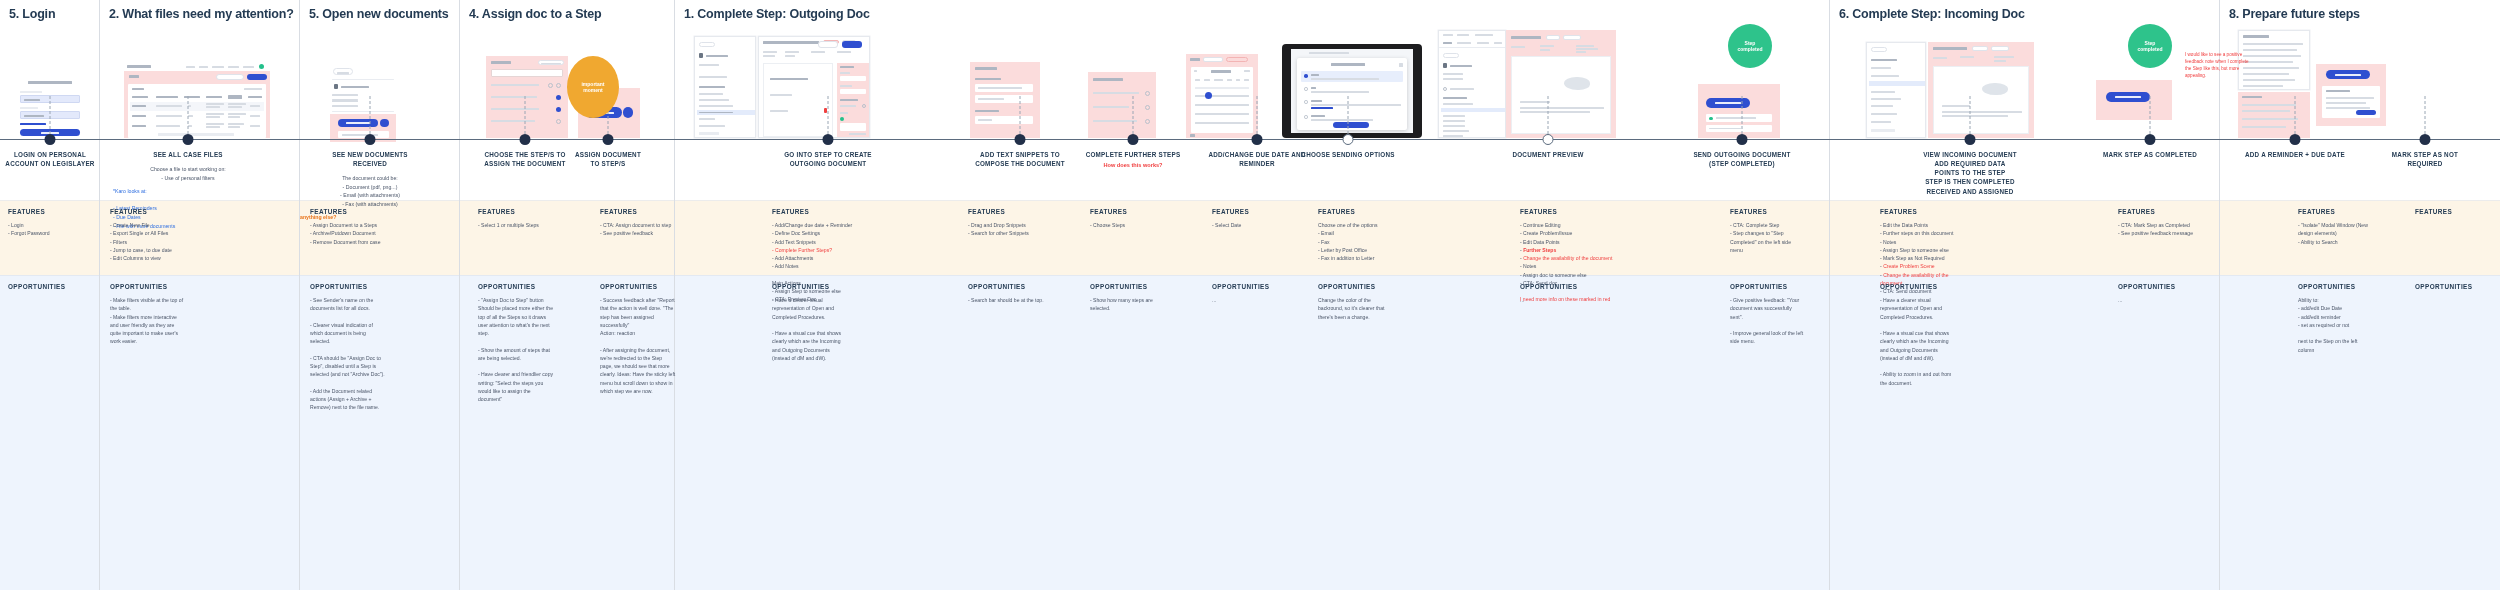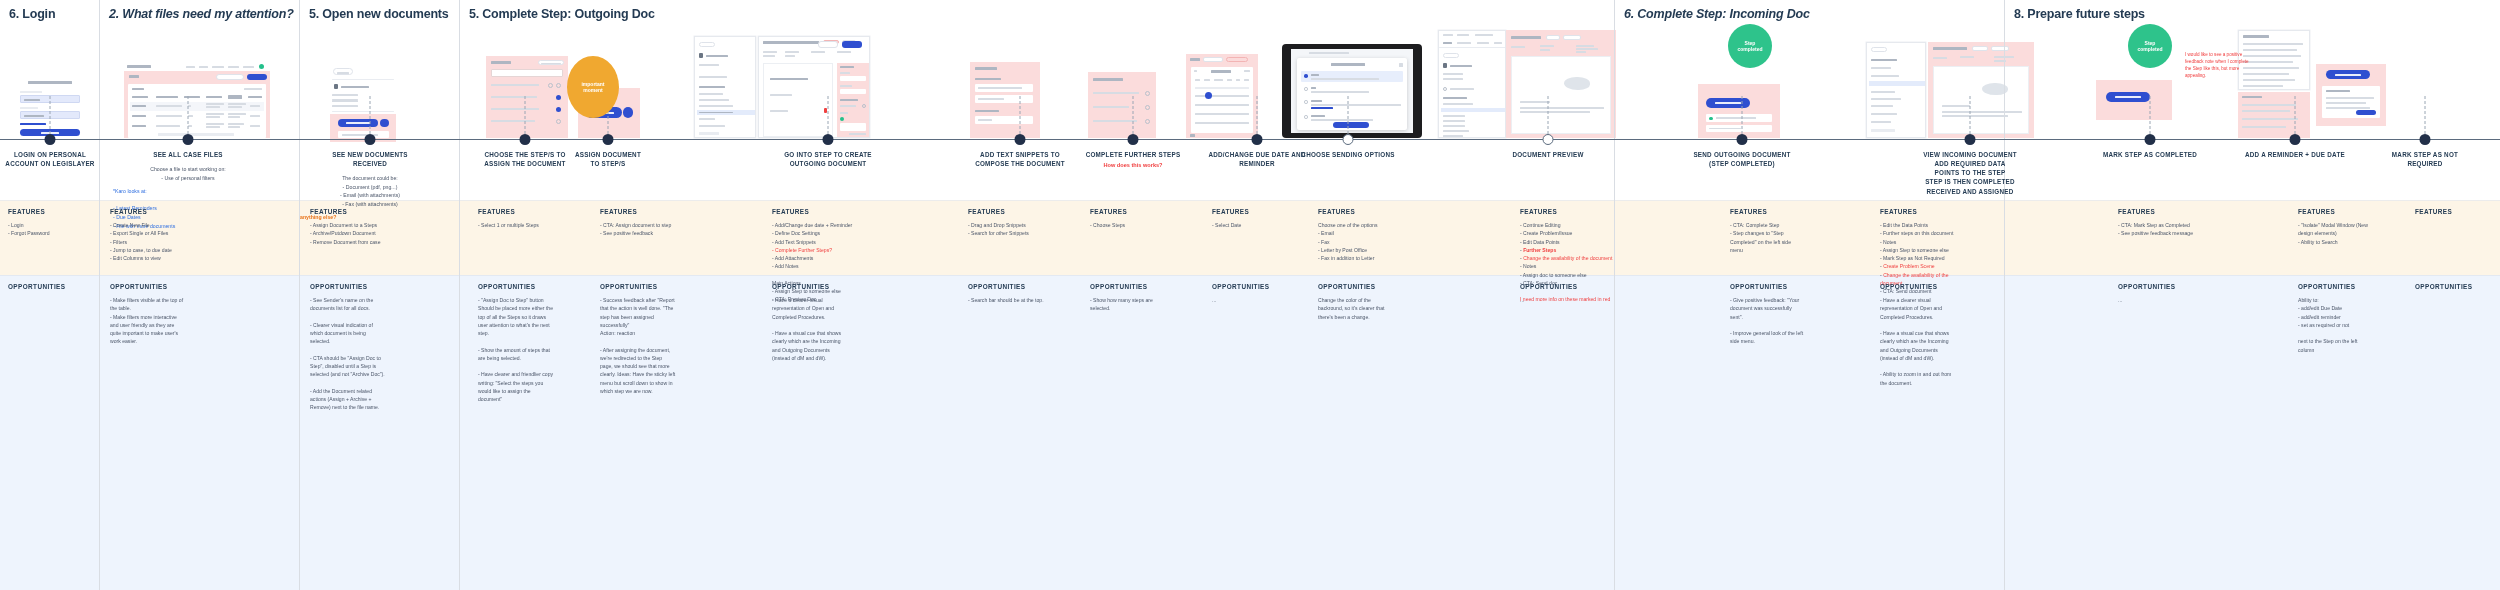--- a/index.html
+++ b/index.html
@@ -941,32 +941,35 @@
 column</div>
       </div>
       <div class="blk" style="left: 2415px; top: 283px; width: 140px;">
         <div class="blk-head">OPPORTUNITIES</div>
         <div class="blk-body"></div>
       </div>
     </div>
 
   <div class="phase-layer" id="phase-layer">
       <div class="phase" style="width: 100px;">
-        <div class="phase-title">6. Login</div>
-      </div>
-      <div class="phase" style="width: 200px; font-style: italic;">
+        <div class="phase-title">5. Login</div>
+      </div>
+      <div class="phase" style="width: 200px;">
         <div class="phase-title">2. What files need my attention?</div>
       </div>
       <div class="phase" style="width: 160px;">
         <div class="phase-title">5. Open new documents</div>
       </div>
+      <div class="phase" style="width: 215px;">
+        <div class="phase-title">4. Assign doc to a Step</div>
+      </div>
       <div class="phase" style="width: 1155px;">
-        <div class="phase-title">5. Complete Step: Outgoing Doc</div>
-      </div>
-      <div class="phase" style="width: 390px; font-style: italic;">
+        <div class="phase-title">1. Complete Step: Outgoing Doc</div>
+      </div>
+      <div class="phase" style="width: 390px;">
         <div class="phase-title">6. Complete Step: Incoming Doc</div>
       </div>
       <div class="phase" style="width: 280px;">
         <div class="phase-title">8. Prepare future steps</div>
       </div>
     </div>
 
 </div>
 
 </body></html>

